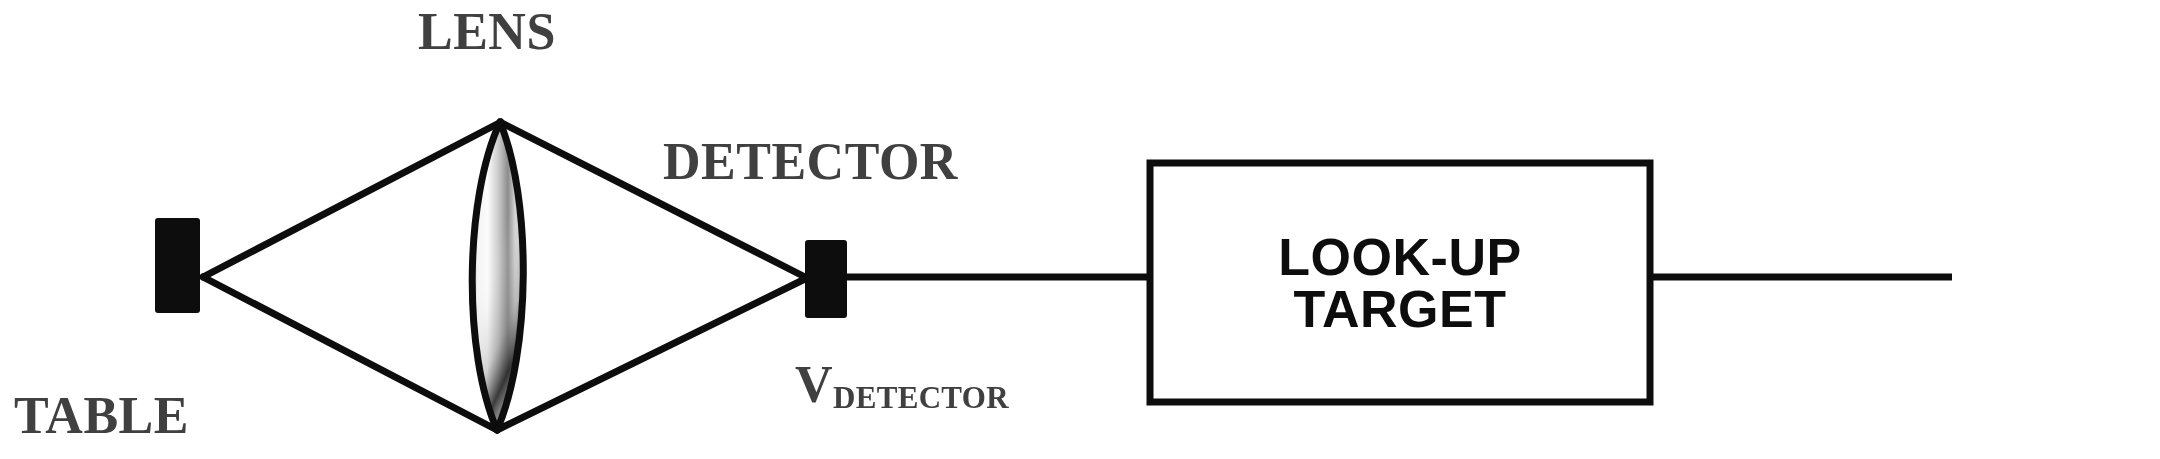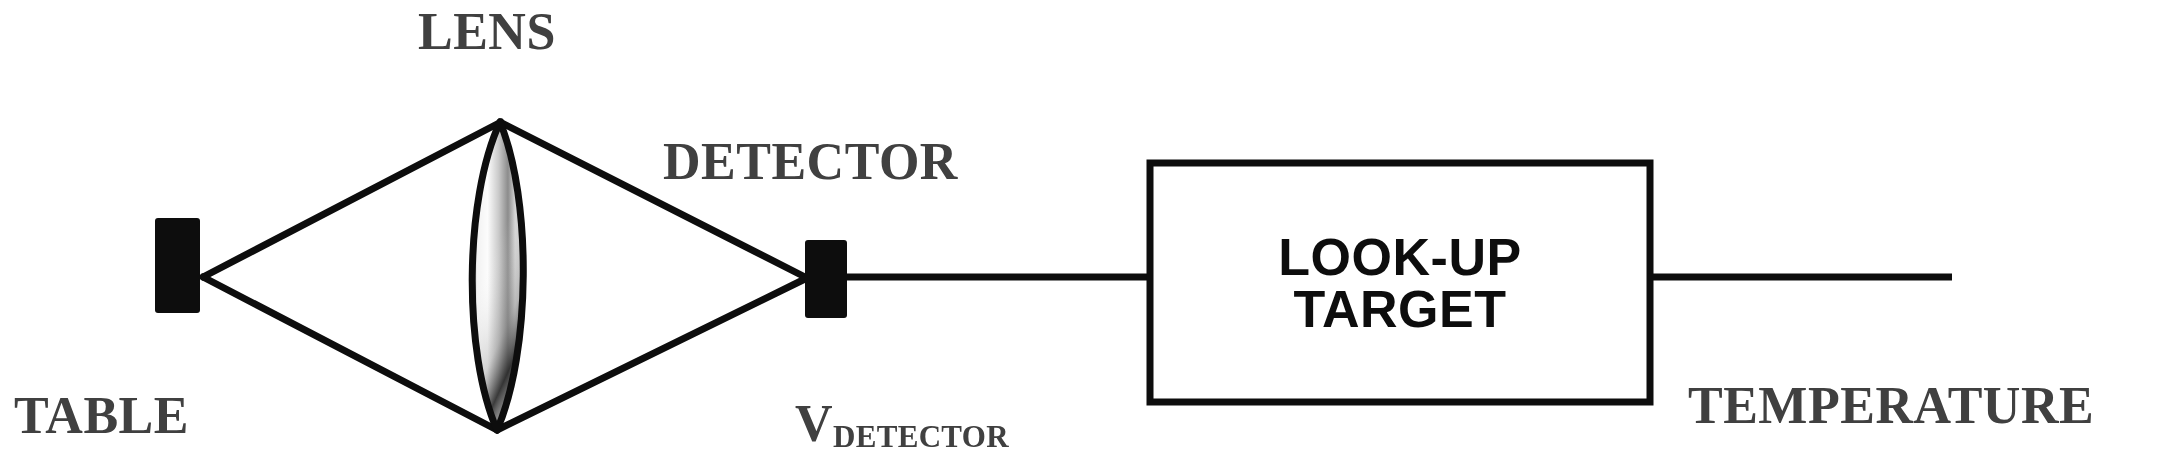--- a/index.html
+++ b/index.html
@@ -32,21 +32,21 @@
     font-family: Liberation Serif, serif;
     font-weight: bold;
     white-space: nowrap;
     line-height: 1;
     letter-spacing: 0.5px;
   }
   #label-lens      { left: 418px;  top: 6px;   font-size: 52px; }
   #label-detector  { left: 663px;  top: 136px; font-size: 52px; }
   #label-target    { left: 14px;   top: 390px; font-size: 52px; }
   #label-temperature { left: 1688px; top: 380px; font-size: 52px; }
-  #label-vdetector { left: 795px;  top: 398px; font-size: 52px; }
+  #label-vdetector { left: 795px;  top: 359px; font-size: 52px; }
   #label-vdetector .sub {
     font-size: 31px;
     vertical-align: baseline;
     position: relative;
     top: 6px;
     letter-spacing: 0.3px;
   }
   .box-text {
     position: absolute;
     left: 1150px;
@@ -123,21 +123,20 @@
 
     <line x1="1648" y1="277" x2="1952" y2="277" stroke="#0d0d0d" stroke-width="7" stroke-linecap="butt"></line>
   </svg>
 
   <div class="lbl" id="label-lens">LENS</div>
 
   <div class="lbl" id="label-detector">DETECTOR</div>
 
   <div class="lbl" id="label-target">TABLE</div>
 
-  <div class="lbl" id="label-temperature">TEMPERATURE</div>
 
   <div class="lbl" id="label-vdetector"><span>V</span><span class="sub">DETECTOR</span></div>
 
   <div class="box-text">
     <span>LOOK-UP</span>
     <span>TARGET</span>
   </div>
 
 </div>
 

